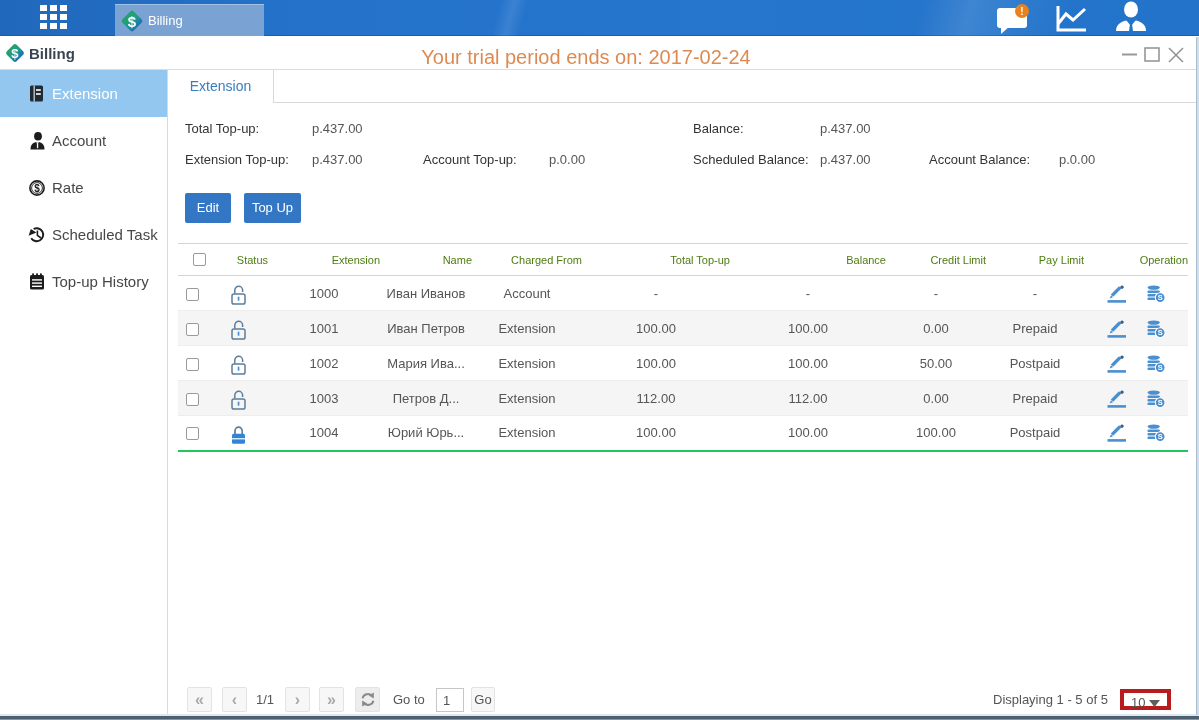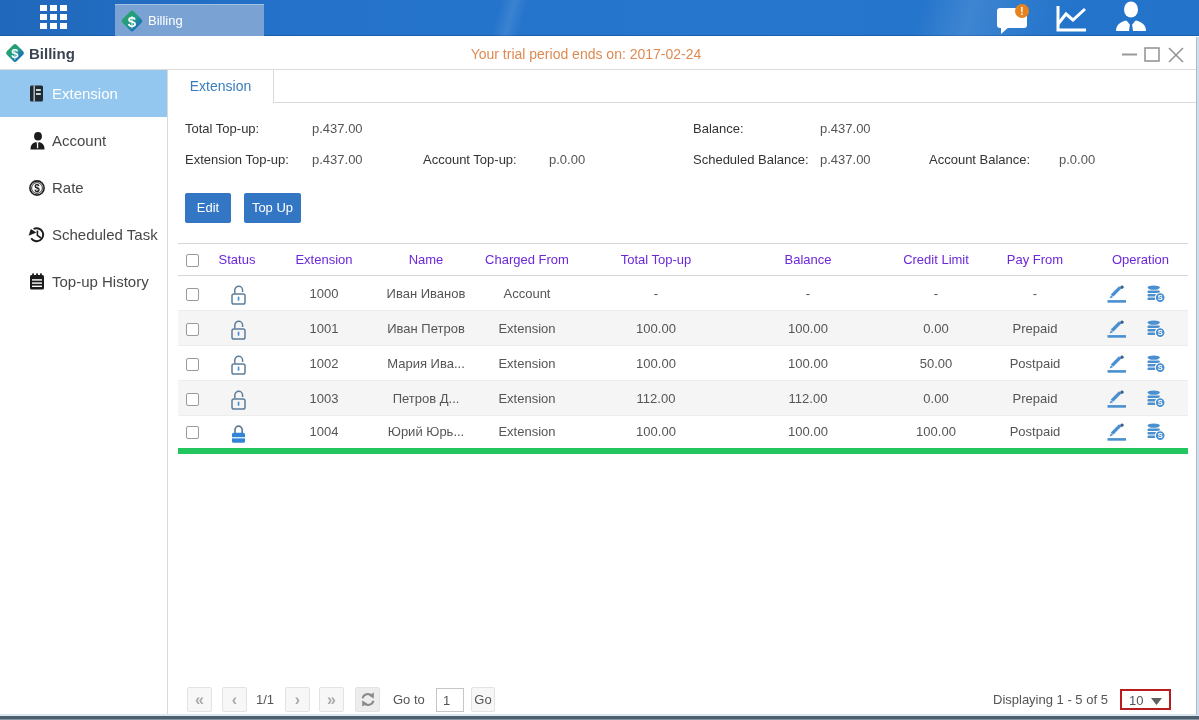--- a/index.html
+++ b/index.html
@@ -19,21 +19,21 @@
 .gridicon div { position:absolute; width:6.5px; height:5.5px; background:#fff; }
 .toptab { position:absolute; left:115px; top:4px; width:149px; height:32px;
   background:#7aa3d3; border-top:1px solid #a3c2e2;
   display:flex; align-items:center; }
 .toptab .dtxt { color:#fff; font-size:13px; margin-left:3px; }
 
 
 .titlebar { position:absolute; left:0; top:37px; width:1199px; height:33px; background:#fff;
   border-bottom:1px solid #dcdcdc; }
 .apptitle { position:absolute; left:29px; top:8px; font-size:15px; font-weight:bold; color:#3b4551; }
-.trial { position:absolute; left:400px; top:9px; width:372px; text-align:center; font-size:14px; color:#dd8a52; }
+.trial { position:absolute; left:400px; top:9px; width:372px; text-align:center; font-size:20px; color:#dd8a52; }
 .wincontrols { position:absolute; right:10px; top:0; height:33px; }
 
 
 .sidebar { position:absolute; left:0; top:70px; width:168px; height:645px; background:#fff;
   border-right:1px solid #d9d9d9; }
 .sideitem { position:relative; height:47px; display:flex; align-items:center; color:#474747; font-size:15px; }
 .sideitem .ico { position:absolute; left:28px; width:17px; height:18px; display:flex; align-items:center; justify-content:center; }
 .sideitem .lbl { position:absolute; left:52px; }
 .sideitem.sel { background:#93c7ef; color:#fff; }
 
@@ -45,25 +45,25 @@
   border-right:1px solid #d9d9d9; color:#3a7dbf; font-size:14px; text-align:center; line-height:32px; }
 
 .sumlbl { position:absolute; font-weight:normal; color:#333; font-size:13px; }
 .sumval { position:absolute; color:#555; font-size:13px; }
 
 .btn { position:absolute; background:#3376c4; color:#fff; font-size:13px; text-align:center;
   line-height:30px; border-radius:2px; }
 
 
 table.grid { position:absolute; left:10px; top:173px; width:1010px; border-collapse:collapse; table-layout:fixed; }
-table.grid th { height:32px; font-weight:normal; color:#6d28d9; font-size:13px; text-align:center;
+table.grid th { height:32px; font-weight:normal; color:#4d7c0f; font-size:11px; text-align:right;
   border-top:1px solid #d5d5d5; border-bottom:1px solid #d5d5d5; background:#fff; }
 table.grid td { height:35px; color:#555; font-size:13px; text-align:center; border-bottom:1px solid #ededed; }
 table.grid tr.alt td { background:#f5f5f5;text-align:center; }
-table.grid tr:last-child td { border-bottom:6px solid #22c55e; }
+table.grid tr:last-child td { border-bottom:2px solid #22c55e; }
 .cb { display:inline-block; width:13px; height:13px; border:1px solid #9a9a9a; border-radius:2px; background:#fff; vertical-align:middle; }
 
 
 .pager { position:absolute; left:0; top:617px; width:1029px; height:28px; }
 .pbtn { position:absolute; top:0; width:25px; height:25px; background:#f7f7f7; border:1px solid #e3e3e3;
   border-radius:2px; color:#a9a9a9; text-align:center; line-height:23px; font-size:16px; font-weight:bold; }
 .ptext { position:absolute; top:5px; color:#555; }
 input.goto { position:absolute; top:1px; width:28px; height:24px; border:1px solid #c6c6c6; font-family:"Liberation Sans",sans-serif; font-size:13px; color:#555; padding-left:6px; }
 </style>
 </head>
@@ -241,21 +241,21 @@
       <tbody>
           <tr>
         <th><span class="cb"></span></th>
             <th>Status</th>
             <th>Extension</th>
             <th>Name</th>
             <th>Charged From</th>
         <th>Total Top-up</th>
             <th>Balance</th>
             <th>Credit Limit</th>
-            <th>Pay From</th>
+            <th>Pay Limit</th>
             <th style="padding-left:9px">Operation</th>
       </tr>
       <tr>
         <td><span class="cb"></span></td>
             <td><svg width="17" height="20" viewBox="0 0 17 20" style="vertical-align:middle; position:relative; left:1px; top:2px">
   <rect x="2" y="9" width="13" height="10" rx="1.8" fill="none" stroke="#5e7d99" stroke-width="1.5"></rect>
   <path d="M 4.8 8.5 L 4.8 5.2 A 3.9 3.9 0 0 1 12.6 5.2 L 12.6 7" fill="none" stroke="#5e7d99" stroke-width="1.5"></path>
   <rect x="7.7" y="11.6" width="1.7" height="4.2" rx="0.85" fill="#4a8fd0"></rect>
 </svg></td>
             <td>1000</td>
@@ -423,21 +423,21 @@
       <div class="pbtn" style="left:187px; background:#ededed;"><svg width="16" height="15" viewBox="0 0 16 15" style="margin-top:4px">
   <path d="M 2.6 6.2 A 5.4 5.2 0 0 1 12.2 4.2" fill="none" stroke="#8a8a8a" stroke-width="2"></path>
   <polygon points="13.8,0.5 13.8,6.5 8.8,3.6" fill="#8a8a8a"></polygon>
   <path d="M 13.4 8.8 A 5.4 5.2 0 0 1 3.8 10.8" fill="none" stroke="#8a8a8a" stroke-width="2"></path>
   <polygon points="2.2,14.5 2.2,8.5 7.2,11.4" fill="#8a8a8a"></polygon>
 </svg></div>
       <div class="ptext" style="left:225px;">Go to</div>
       <input class="goto" style="left: 268px;" value="1">
       <div class="pbtn" style="left:303px; width:24px; color:#555; font-size:13px; font-weight:normal;">Go</div>
       <div class="ptext" style="left:825px;">Displaying 1 - 5 of 5</div>
-      <div style="position:absolute; left:952px; top:2px; width:51px; height:21px; border:2px solid #b91c1c; background:#fff;">
+      <div style="position:absolute; left:952px; top:2px; width:51px; height:21px; border:4px solid #b91c1c; background:#fff;">
         <span style="position:absolute; left:7px; top:2px; color:#555;">10</span>
         <svg width="11" height="7" viewBox="0 0 11 7" style="position:absolute; right:7px; top:7px;">
           <polygon points="0,0 11,0 5.5,7" fill="#5f5f5f"></polygon>
         </svg>
       </div>
     </div>
   </div>
 
   <div style="position:absolute; left:0; top:714px; width:1199px; height:2px; background:#dde7ef;"></div>
   <div style="position:absolute; left:0; top:716px; width:1199px; height:3px; background:#4d5f6e;"></div>

